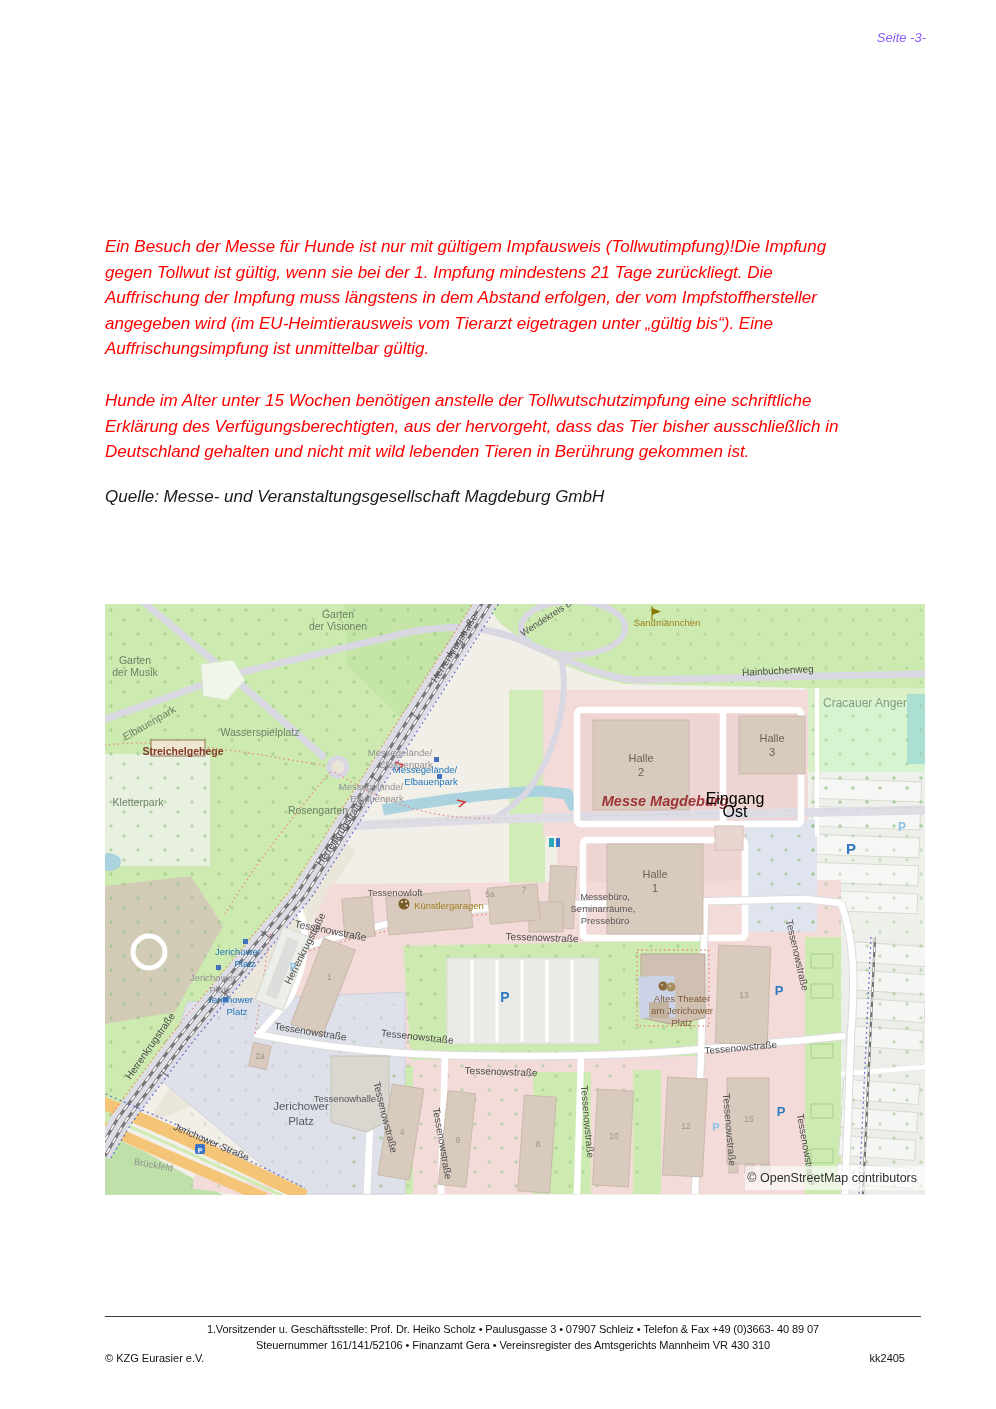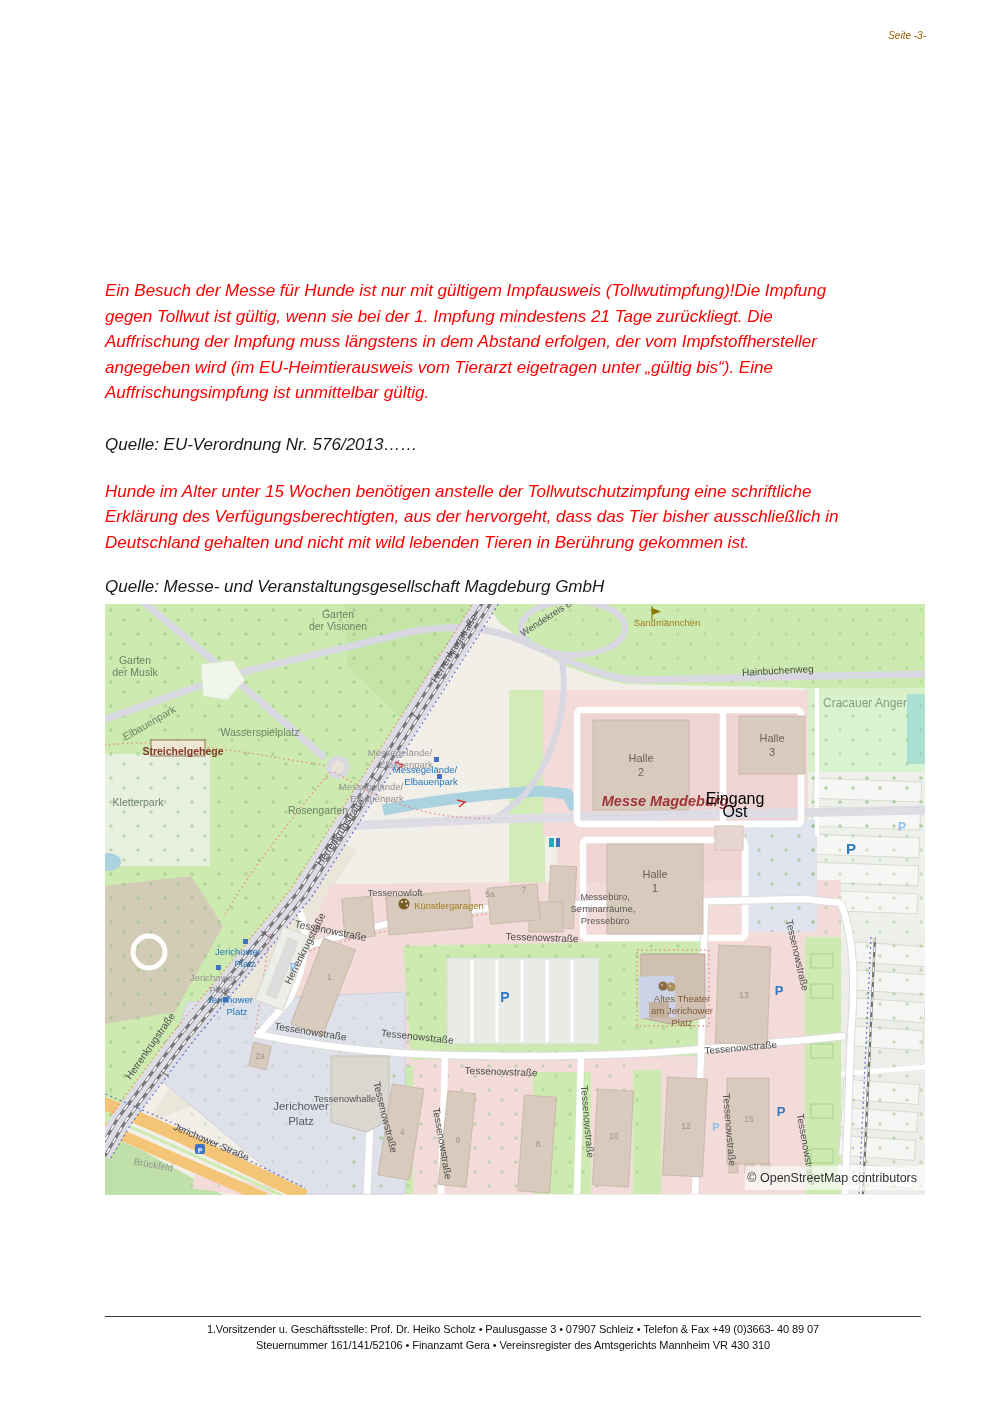--- a/index.html
+++ b/index.html
@@ -1,23 +1,23 @@
 <!DOCTYPE html>
 <html lang="de"><head>
 <meta charset="utf-8">
 <style>
   html,body{margin:0;padding:0;background:#888;}
   .page{width:996px;height:1409px;position:relative;background:#ffffff;
         font-family:"Liberation Sans",sans-serif;color:#1a1a1a;margin:0 auto;overflow:hidden;}
-  .page-number{position:absolute;top:30px;right:70px;font-style:italic;font-size:10px;color:#a16207;}
+  .page-number{position:absolute;top:30px;right:70px;font-style:italic;font-size:13px;color:#8b5cf6;}
   .content{position:absolute;left:105px;top:234px;width:800px;}
   .heading{font-size:17px;font-weight:bold;line-height:26px;margin:0;}
   .red{color:#fe0000;}
   .para{font-size:17px;font-style:italic;line-height:25.6px;white-space:pre-wrap;margin:0;}
-  .para1{margin-bottom:26px;margin-top:44px;}
+  .para1{margin-bottom:26px;}
   .source1{margin-bottom:21px;}
   .para2{margin-bottom:19px;font-style:italic;}
   .map-wrap{position:absolute;left:105px;top:604px;width:692px;height:591px;background:#8b5cf6;}
   .map-wrap svg{display:block;}
   .footer-rule{position:absolute;left:105px;top:1316px;width:816px;border-top:1.3px solid #3a3a3a;}
   .footer-lines{position:absolute;left:105px;top:1322px;width:816px;text-align:center;
                 font-size:11px;line-height:15.5px;letter-spacing:-0.1px;color:#111;}
   .footer-bottom{position:absolute;left:105px;top:1352px;width:816px;font-size:11px;color:#111;}
   .footer-copy{float:left;}
   .footer-code{float:right;margin-right:16px;}
@@ -51,21 +51,20 @@
 <div class="page">
 
   <div class="page-number">Seite -3-</div>
 
   <div class="content">
     <p class="para red para1">Ein Besuch der Messe für Hunde ist nur mit gültigem Impfausweis (Tollwutimpfung)!Die Impfung
 gegen Tollwut ist gültig, wenn sie bei der 1. Impfung mindestens 21 Tage zurückliegt. Die
 Auffrischung der Impfung muss längstens in dem Abstand erfolgen, der vom Impfstoffhersteller
 angegeben wird (im EU-Heimtierausweis vom Tierarzt eigetragen unter „gültig bis“). Eine
 Auffrischungsimpfung ist unmittelbar gültig.</p>
-    <p class="para source1">Quelle: EU-Verordnung Nr. 576/2013……</p>
     <p class="para red para2">Hunde im Alter unter 15 Wochen benötigen anstelle der Tollwutschutzimpfung eine schriftliche
 Erklärung des Verfügungsberechtigten, aus der hervorgeht, dass das Tier bisher ausschließlich in
 Deutschland gehalten und nicht mit wild lebenden Tieren in Berührung gekommen ist.</p>
     <p class="para">Quelle: Messe- und Veranstaltungsgesellschaft Magdeburg GmbH</p>
   </div>
 
   <div class="map-wrap">
   <svg width="820" height="591" viewBox="0 0 820 591">
     <defs>
       <pattern id="trees" width="27" height="24" patternUnits="userSpaceOnUse">
@@ -394,14 +393,18 @@
       <text class="ml-attr" x="812" y="578">© OpenStreetMap contributors</text>
     </g>
   </svg>
   </div>
 
   <div class="footer-rule"></div>
   <div class="footer-lines">
     <div>1.Vorsitzender u. Geschäftsstelle: Prof. Dr. Heiko Scholz  • Paulusgasse 3 • 07907 Schleiz  • Telefon &amp; Fax +49 (0)3663- 40 89 07</div>
     <div>Steuernummer 161/141/52106  • Finanzamt Gera  • Vereinsregister des Amtsgerichts Mannheim VR 430 310</div>
   </div>
+  <div class="footer-bottom">
+    <span class="footer-copy">© KZG Eurasier e.V.</span>
+    <span class="footer-code">kk2405</span>
+  </div>
 
 </div>
 
 </body></html>

